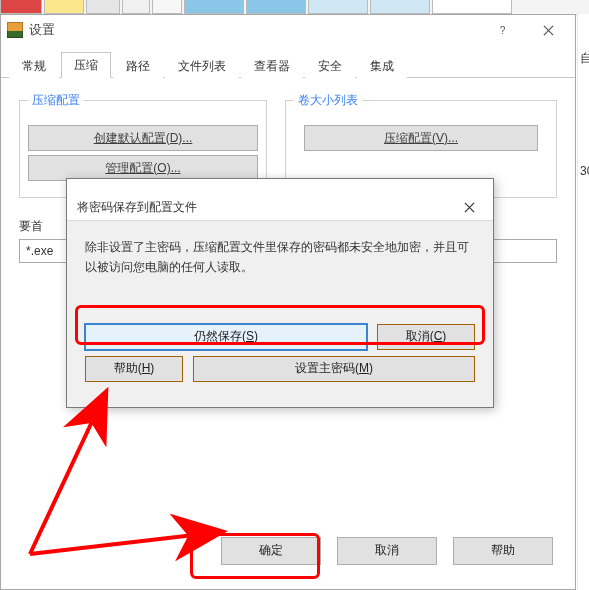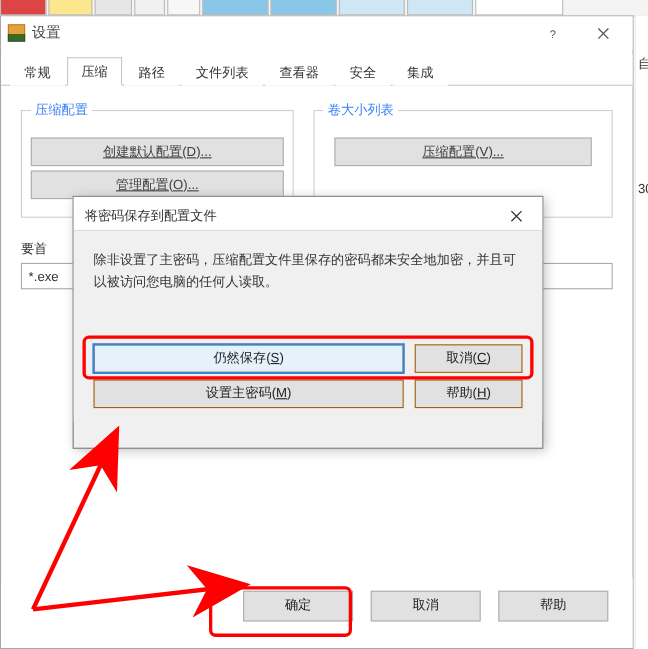--- a/index.html
+++ b/index.html
@@ -225,21 +225,21 @@
     height: 230px;
     background:#f0f0f0;
     border:1px solid #7a7a7a;
     box-shadow: 2px 2px 10px rgba(0,0,0,.25);
     box-sizing:border-box;
   }
   .modal .m-titlebar {
     height: 26px;
     background:#fff;
     display:flex; align-items:center;
-    padding: 4px 4px 0 10px;
+    padding: 15px 4px 0 10px;
     border-bottom: 1px solid #dcdcdc;
   }
   .modal .m-title { font-size:12px; color:#333; }
   .modal .m-titlebar .spacer { flex:1; }
   .modal .close-x {
     width: 40px; height:24px;
     display:flex;align-items:center;justify-content:center;
     color:#333;
   }
   .modal .body {
@@ -388,25 +388,25 @@
 
     <div class="btnrow">
       <button class="mb wide focused">
         <span>仍然保存(</span><span class="u">S</span><span>)</span>
       </button>
       <button class="mb narrow">
         <span>取消(</span><span class="u">C</span><span>)</span>
       </button>
     </div>
     <div class="btnrow" style="margin-top:6px;">
+      <button class="mb narrow">
+        <span>帮助(</span><span class="u">H</span><span>)</span>
+      </button>
       <button class="mb wide">
         <span>设置主密码(</span><span class="u">M</span><span>)</span>
-      </button>
-      <button class="mb narrow">
-        <span>帮助(</span><span class="u">H</span><span>)</span>
       </button>
     </div>
   </div>
 
   <div class="modal-highlight"></div>
 </div>
 
 <svg class="arrow" width="250" height="180">
   <defs>
     <marker id="ah" markerWidth="14" markerHeight="12" refX="12" refY="6" orient="auto">

